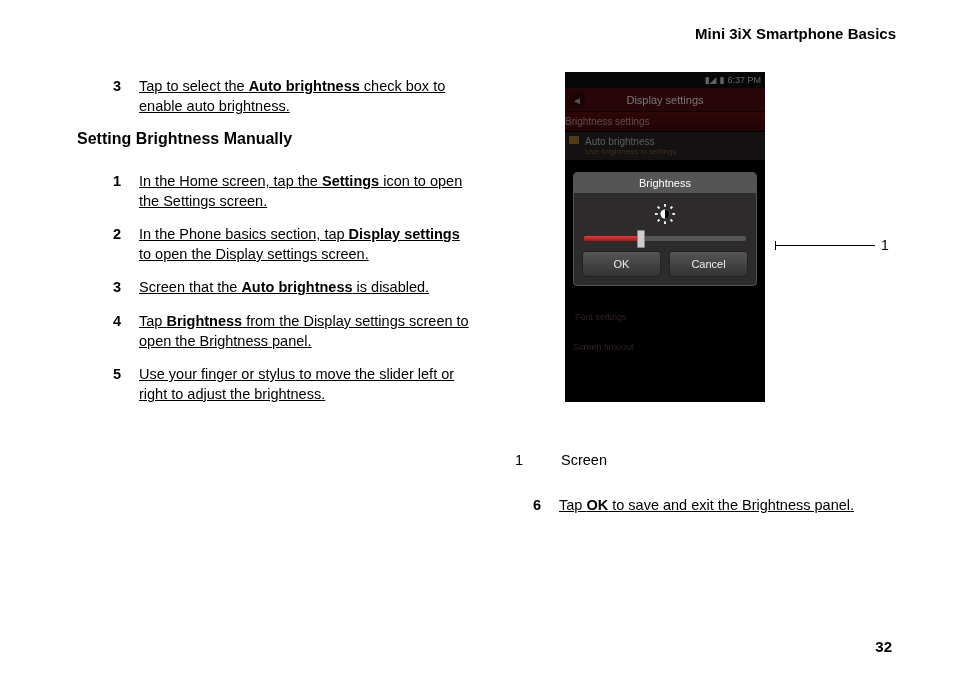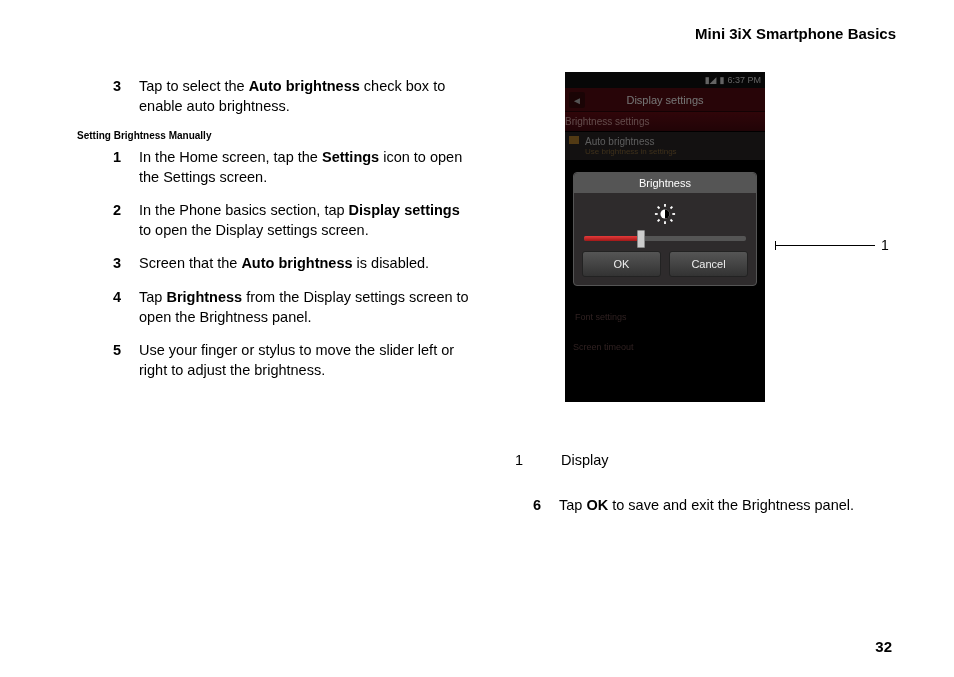--- a/index.html
+++ b/index.html
@@ -21,23 +21,23 @@
   }
   .columns {
     display: flex;
     gap: 40px;
   }
   .left-col { width: 380px; }
   .right-col { flex: 1; position: relative; }
 
   .step-row { display: flex; margin-bottom: 14px; line-height: 1.35; font-size: 14.5px; }
   .step-num { font-weight: bold; width: 26px; text-align: right; margin-right: 18px; flex-shrink:0;}
-  .step-text { flex: 1; }
+  .step-text { flex: 1; text-decoration: underline; }
   .step-text b { font-weight: bold; }
-  .subheading { font-weight: bold; font-size: 10px; margin: 4px 0 7px -18px; }
+  .subheading { font-weight: bold; font-size: 16px; margin: 4px 0 24px -18px; }
 
   .phone-wrap { position: relative; width: 240px; height: 340px; margin-left: 50px; margin-top: -5px;}
   .phone {
     width: 200px; height: 330px; background: #000;
     position: relative; overflow: hidden;
   }
   .status-bar {
     height: 16px; background: #111; color: #ddd; font-size: 9px;
     display: flex; justify-content: flex-end; align-items: center; padding-right: 4px; gap:3px;
   }
@@ -222,21 +222,21 @@
           </div>
         </div>
       </div>
 
       <div class="callout-tick"></div>
       <div class="callout-line"></div>
       <div class="callout-label">1</div>
     </div>
 
     <div class="legend-row">
-      <span class="num">1</span><span class="gap"></span><span>Display</span>
+      <span class="num">1</span><span class="gap"></span><span>Screen</span>
     </div>
 
     <div class="step6-row">
       <div class="step-num" style="width:26px;text-align:right;margin-right:18px;font-weight:bold;">6</div>
       <div class="step-text">
         <span>Tap </span><b>OK</b><span> to save and exit the Brightness panel.</span>
       </div>
     </div>
 
   </div>

